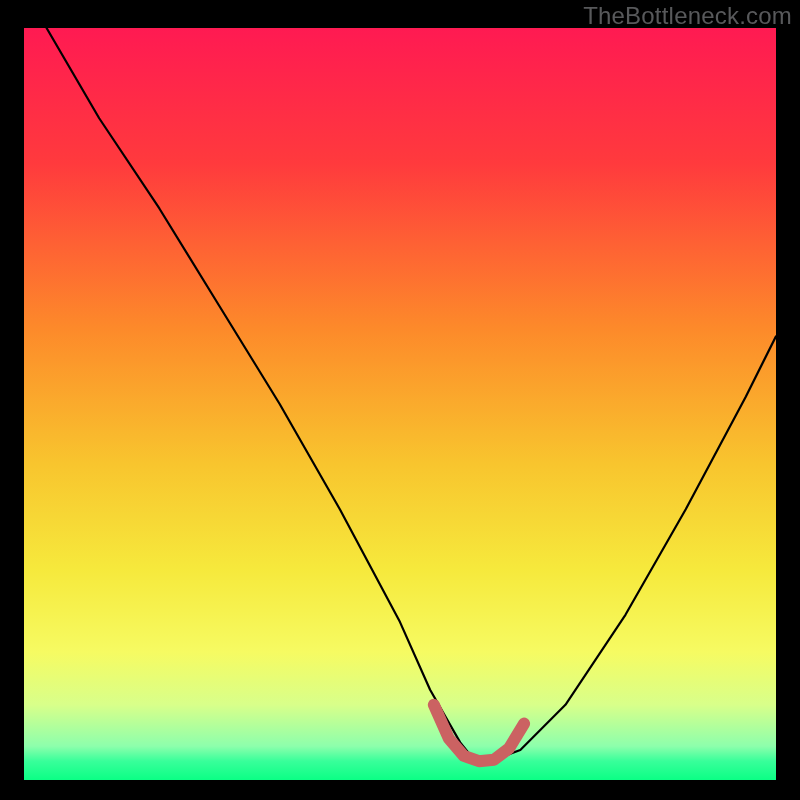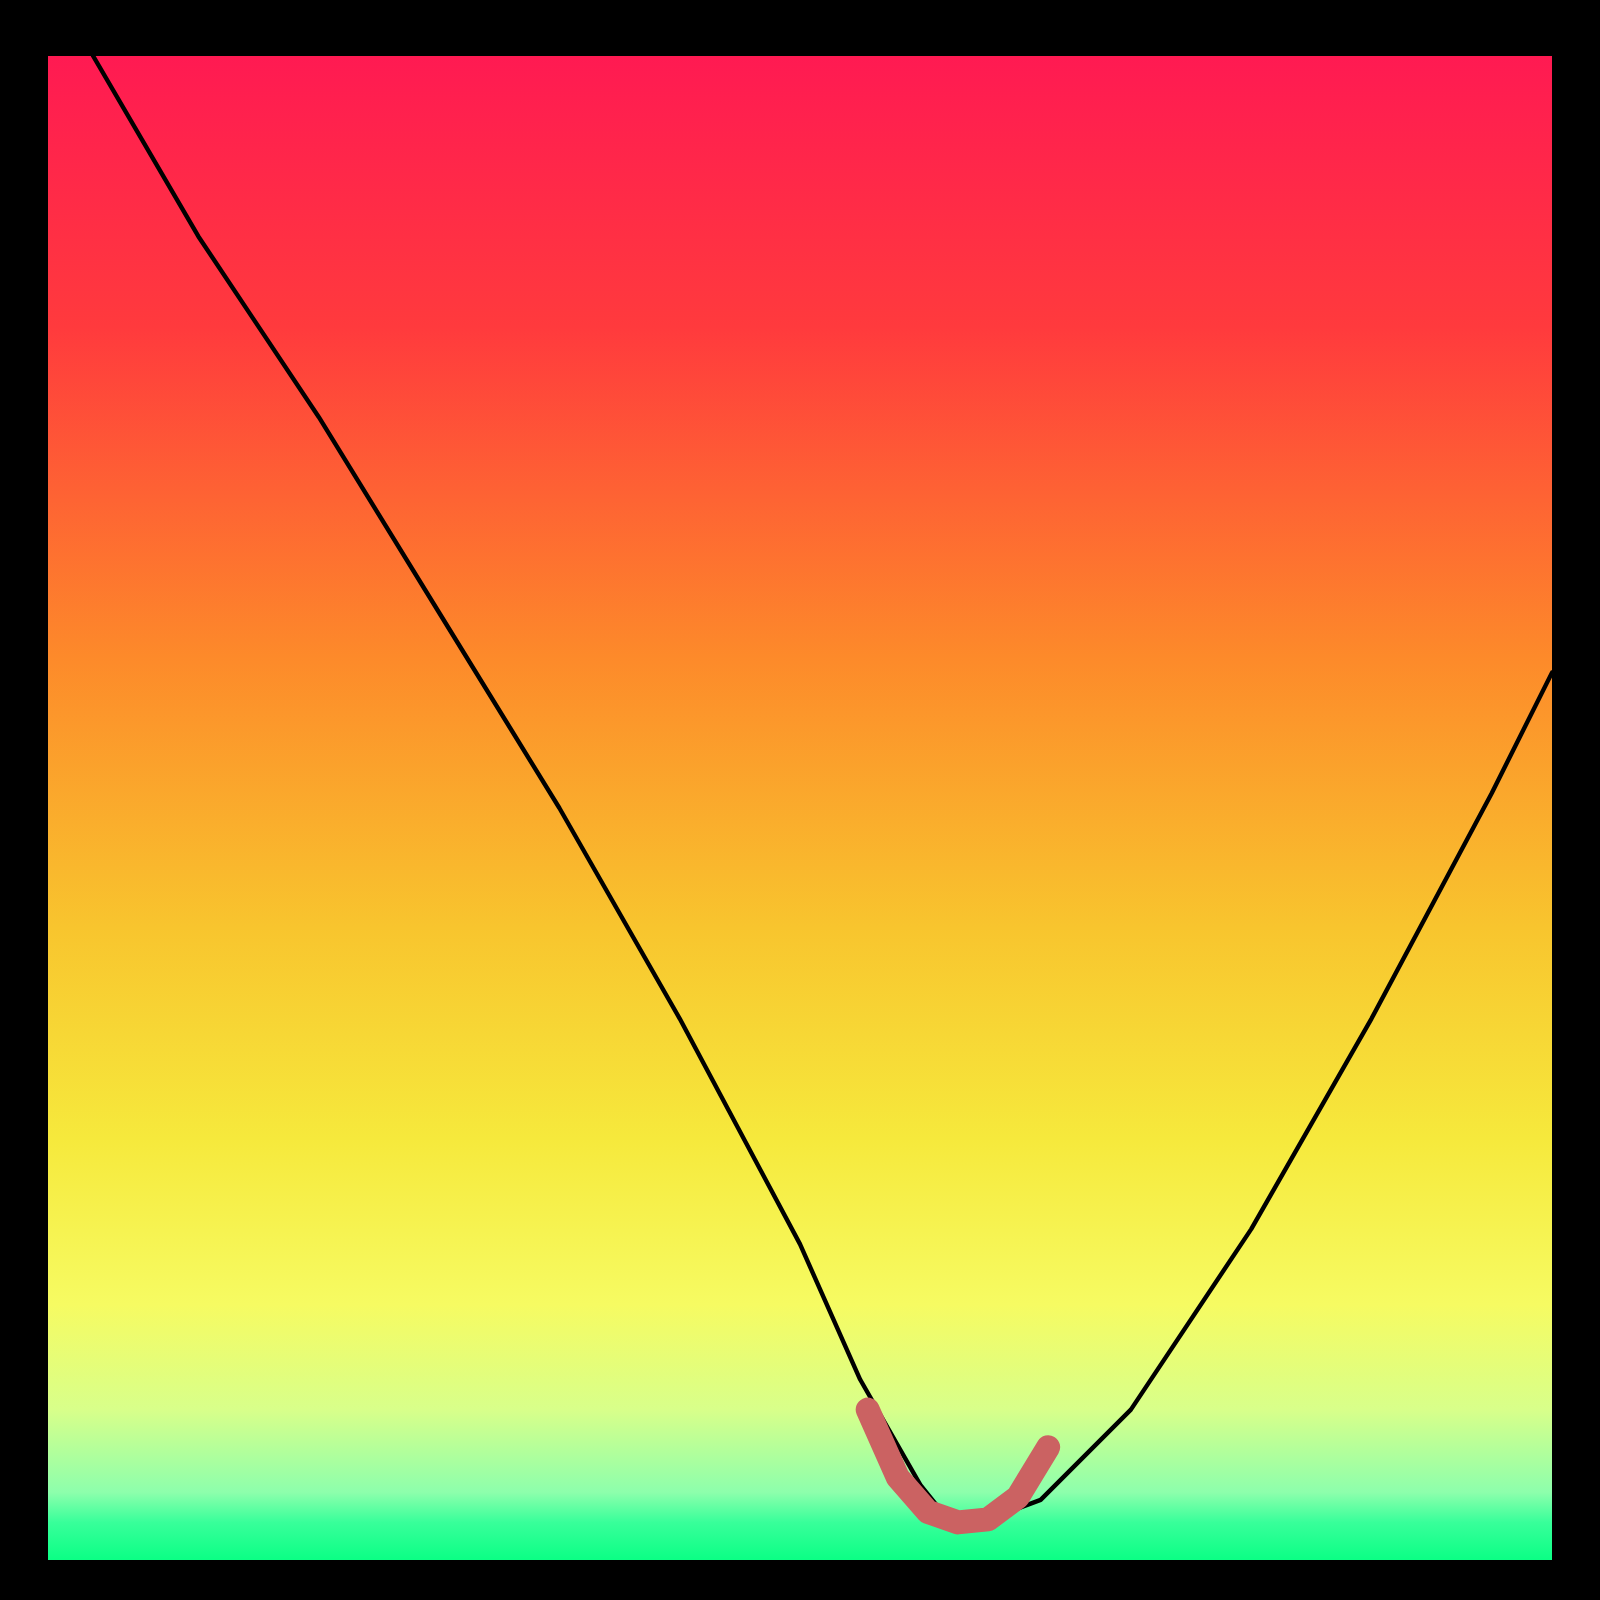--- a/index.html
+++ b/index.html
@@ -30,20 +30,21 @@
   .plot svg {
     display: block;
     width: 752px;
     height: 752px;
   }
 </style>
 </head>
 <body>
 
 <div class="canvas">
+  <div class="watermark">TheBottleneck.com</div>
   <div class="plot">
     <svg id="svg" viewBox="0 0 752 752">
       <defs>
         <linearGradient id="bg-grad" x1="0" y1="0" x2="0" y2="1">
             <stop offset="0.00%" stop-color="#ff1a52"></stop>
             <stop offset="18.00%" stop-color="#ff3a3d"></stop>
             <stop offset="40.00%" stop-color="#fd8a2a"></stop>
             <stop offset="58.00%" stop-color="#f8c52e"></stop>
             <stop offset="72.00%" stop-color="#f6e93c"></stop>
             <stop offset="83.00%" stop-color="#f6fb62"></stop>

